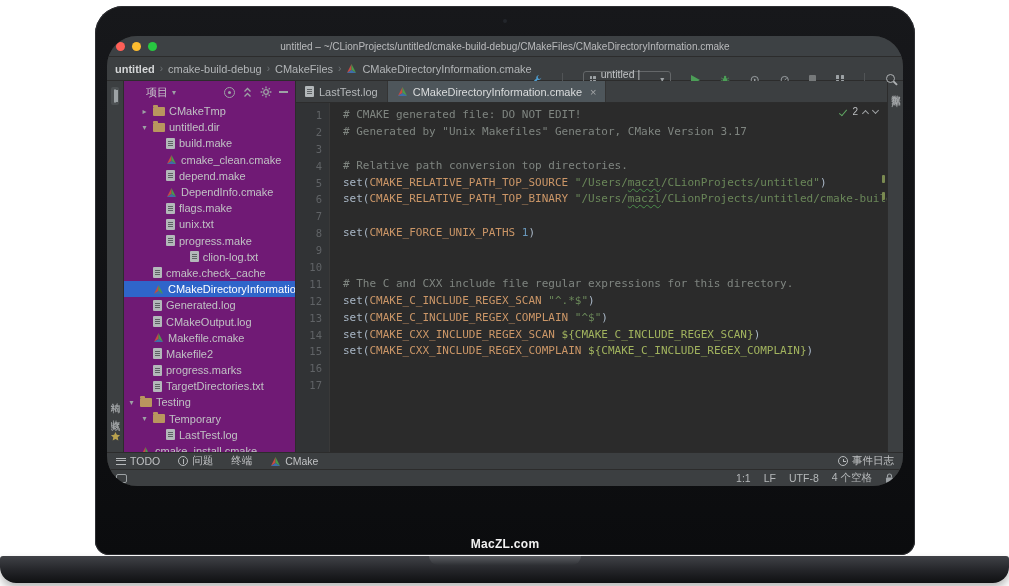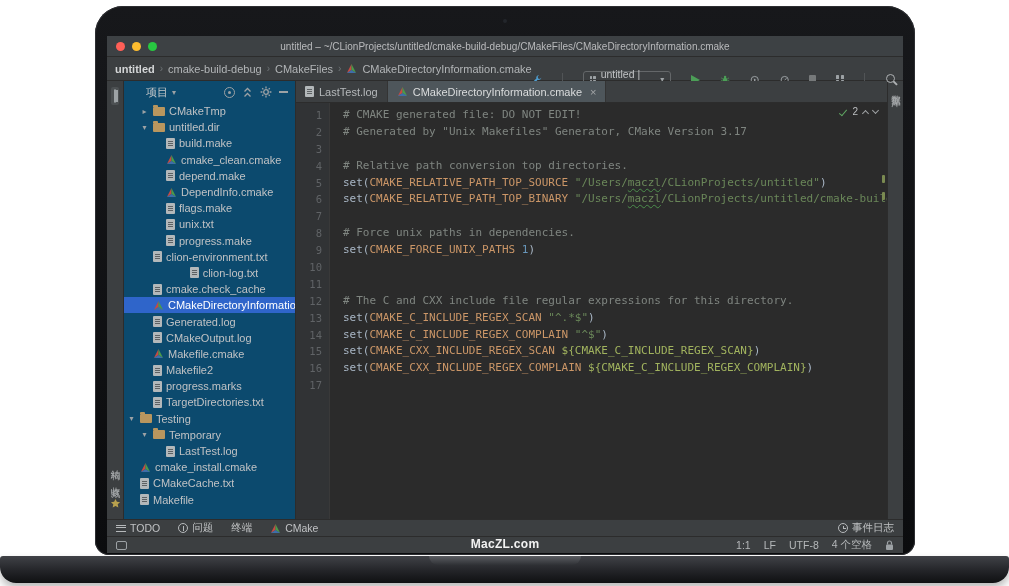--- a/index.html
+++ b/index.html
@@ -5,21 +5,21 @@
   * { box-sizing: border-box; margin: 0; padding: 0; }
   html, body { width: 1009px; height: 586px; background: #ffffff; font-family: "Liberation Sans", sans-serif; }
   .page { position: relative; width: 1009px; height: 586px; overflow: hidden; }
 
   
   .laptop { position: absolute; left: 95px; top: 6px; width: 820px; height: 549px;
             background: linear-gradient(#17181b, #0b0c0e); border-radius: 28px 28px 14px 14px;
             box-shadow: inset 0 0 0 1px #2d2e32; }
   .camera { position: absolute; top: 13px; left: 50%; width: 4px; height: 4px; border-radius: 50%;
             background: #23262b; transform: translateX(-50%); }
-  .screen { position: absolute; left: 12px; top: 30px; width: 796px; height: 517px; background: #2b2b2b; overflow: hidden; }
+  .screen { position: absolute; left: 12px; top: 30px; width: 796px; height: 450px; background: #2b2b2b; overflow: hidden; border-radius: 30px; }
   .watermark { position: absolute; bottom: 4px; left: 0; right: 0; text-align: center; color: #f2f2f2;
                font-size: 12px; font-weight: bold; letter-spacing: .3px; margin-top: 44px; }
   .base { position: absolute; left: 0; top: 556px; width: 1009px; height: 27px;
           background: linear-gradient(#404247, #232428 55%, #0f1012); border-radius: 3px 3px 16px 16px;
           box-shadow: 0 5px 9px rgba(0,0,0,.28); }
   .notch { position: absolute; left: 50%; top: 0; transform: translateX(-50%); width: 152px; height: 9px;
            background: linear-gradient(#5b5d62, #2f3135); border-radius: 0 0 9px 9px; }
 
   
   .ide { display: flex; flex-direction: column; width: 100%; height: 100%; font-size: 11px; color: #bbb; }
@@ -45,21 +45,21 @@
   .cfg-caret { font-size: 8px; color: #9da2a5; }
 
   .main { flex: 1; display: flex; min-height: 0; }
   .strip { width: 17px; flex: 0 0 auto; background: #3c3f41; display: flex; flex-direction: column; align-items: center; }
   .strip.left { border-right: 1px solid #2c2c2c; }
   .strip.right { width: 16px; border-left: 1px solid #2c2c2c; }
   .vlabel { writing-mode: vertical-rl; text-orientation: upright; font-size: 9.5px; color: #aaadaf; letter-spacing: 1px; }
   .strip-top { margin-top: 6px; }
   .strip-bottom { margin-top: auto; margin-bottom: 10px; display: flex; flex-direction: column; align-items: center; gap: 16px; }
 
-  .project { width: 172px; flex: 0 0 auto; background: #0c4a6e; border-right: 1px solid #2c2c2c;
+  .project { width: 172px; flex: 0 0 auto; background: #701a75; border-right: 1px solid #2c2c2c;
              display: flex; flex-direction: column; min-height: 0; }
   .p-header { height: 22px; flex: 0 0 auto; display: flex; align-items: center; gap: 4px; padding: 0 7px 0 22px; }
   .p-title { font-size: 11px; color: #c8cacb; }
   .p-icons { margin-left: auto; display: flex; align-items: center; gap: 7px; }
   .p-tree { flex: 1; overflow: hidden; }
   .trow { height: 16.2px; display: flex; align-items: center; gap: 4px; white-space: nowrap; cursor: default; }
   .trow.sel { background: #2f65ca; }
   .chev { width: 9px; flex: 0 0 auto; font-size: 8px; color: #9da2a5; text-align: center; }
   .tlabel { font-size: 11px; color: #c0c2c4; overflow: hidden; }
   .trow.sel .tlabel { color: #ffffff; }
@@ -284,25 +284,20 @@
                 <div class="trow" style="padding-left: 29px;">
                   <span class="chev"></span>
                   <span class="i-file"></span>
                   <span class="tlabel">unix.txt</span>
                 </div>
                 <div class="trow" style="padding-left: 29px;">
                   <span class="chev"></span>
                   <span class="i-file"></span>
                   <span class="tlabel">progress.make</span>
                 </div>
-                <div class="trow" style="padding-left: 16px;">
-                  <span class="chev"></span>
-                  <span class="i-file"></span>
-                  <span class="tlabel">clion-environment.txt</span>
-                </div>
                 <div class="trow" style="padding-left: 16px; justify-content: center;">
                   <span class="chev"></span>
                   <span class="i-file"></span>
                   <span class="tlabel">clion-log.txt</span>
                 </div>
                 <div class="trow" style="padding-left: 16px;">
                   <span class="chev"></span>
                   <span class="i-file"></span>
                   <span class="tlabel">cmake.check_cache</span>
                 </div>
@@ -423,21 +418,20 @@
                   <div class="lnum">17</div>
                 </div>
               <div class="code">
                   <div class="cline"><span class="cmt"># CMAKE generated file: DO NOT EDIT!</span></div>
                   <div class="cline"><span class="cmt"># Generated by "Unix Makefiles" Generator, CMake Version 3.17</span></div>
                   <div class="cline"></div>
                   <div class="cline"><span class="cmt"># Relative path conversion top directories.</span></div>
                   <div class="cline"><span class="pln">set(</span><span class="var">CMAKE_RELATIVE_PATH_TOP_SOURCE</span><span class="pln"> </span><span class="str">"/Users/</span><span class="str typo">maczl</span><span class="str">/CLionProjects/untitled"</span><span class="pln">)</span></div>
                   <div class="cline"><span class="pln">set(</span><span class="var">CMAKE_RELATIVE_PATH_TOP_BINARY</span><span class="pln"> </span><span class="str">"/Users/</span><span class="str typo">maczl</span><span class="str">/CLionProjects/untitled/cmake-build-</span></div>
                   <div class="cline"></div>
-                  <div class="cline"><span class="cmt"># Force unix paths in dependencies.</span></div>
                   <div class="cline"><span class="pln">set(</span><span class="var">CMAKE_FORCE_UNIX_PATHS</span><span class="pln"> </span><span class="num">1</span><span class="pln">)</span></div>
                   <div class="cline"></div>
                   <div class="cline"></div>
                   <div class="cline"><span class="cmt"># The C and CXX include file regular expressions for this directory.</span></div>
                   <div class="cline"><span class="pln">set(</span><span class="var">CMAKE_C_INCLUDE_REGEX_SCAN</span><span class="pln"> </span><span class="str">"^.*$"</span><span class="pln">)</span></div>
                   <div class="cline"><span class="pln">set(</span><span class="var">CMAKE_C_INCLUDE_REGEX_COMPLAIN</span><span class="pln"> </span><span class="str">"^$"</span><span class="pln">)</span></div>
                   <div class="cline"><span class="pln">set(</span><span class="var">CMAKE_CXX_INCLUDE_REGEX_SCAN</span><span class="pln"> </span><span class="ref">${CMAKE_C_INCLUDE_REGEX_SCAN}</span><span class="pln">)</span></div>
                   <div class="cline"><span class="pln">set(</span><span class="var">CMAKE_CXX_INCLUDE_REGEX_COMPLAIN</span><span class="pln"> </span><span class="ref">${CMAKE_C_INCLUDE_REGEX_COMPLAIN}</span><span class="pln">)</span></div>
                   <div class="cline"></div>
                 </div>

